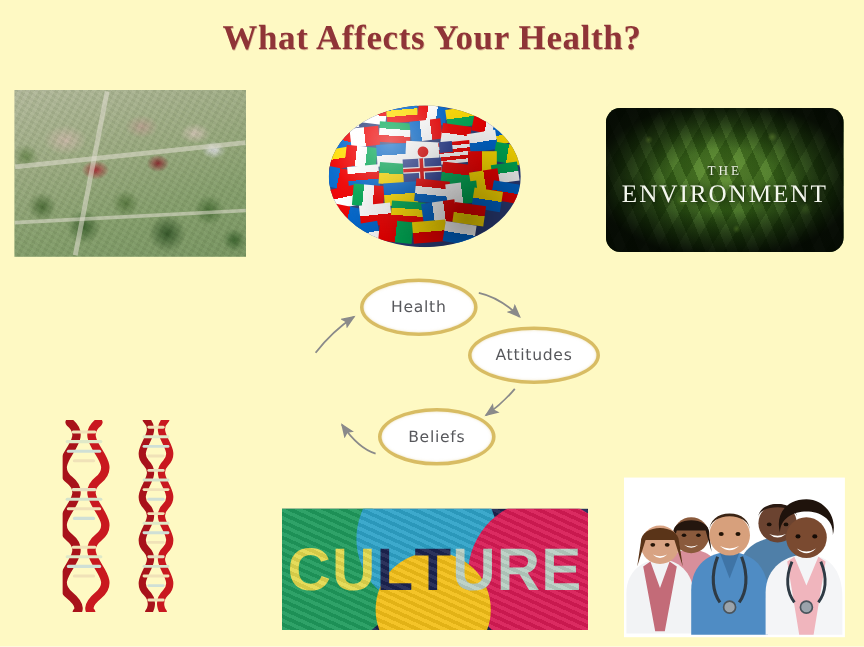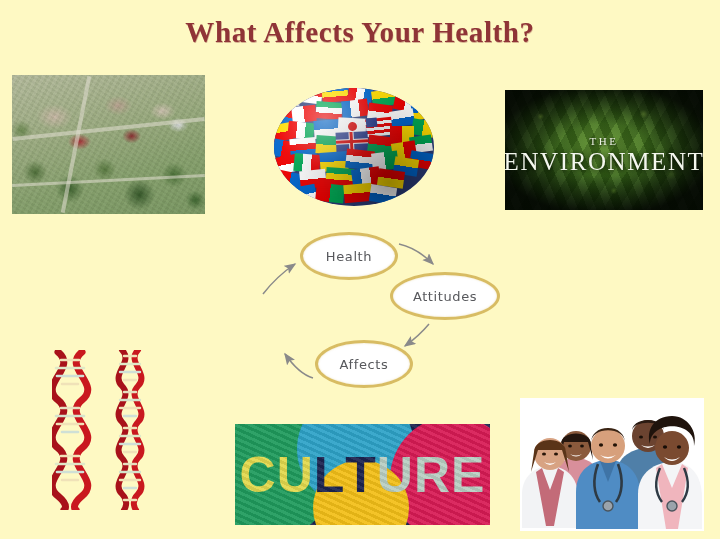--- a/index.html
+++ b/index.html
@@ -89,20 +89,21 @@
     background:
       radial-gradient(circle at 32% 26%, rgba(255,255,255,0.40) 0%, rgba(255,255,255,0.06) 36%, rgba(0,0,0,0) 58%),
       radial-gradient(circle at 72% 80%, rgba(0,0,0,0.42) 0%, rgba(0,0,0,0.12) 45%, rgba(0,0,0,0) 72%);
   }
 
   
   #photo-environment {
     left: 505px; top: 90px; width: 198px; height: 120px;
     background:
       radial-gradient(ellipse 120px 70px at 50% 45%, #5d8f2a 0%, #3f6e1c 45%, #254a10 78%, #15300a 100%);
+    border-radius: 12px;
   }
   #photo-environment .leaftex {
     position:absolute; inset:0;
     background:
       radial-gradient(circle 5px at 18% 22%, rgba(150,200,70,0.55) 0%, rgba(150,200,70,0) 70%),
       radial-gradient(circle 7px at 32% 64%, rgba(130,185,60,0.45) 0%, rgba(130,185,60,0) 70%),
       radial-gradient(circle 6px at 70% 20%, rgba(160,210,80,0.45) 0%, rgba(160,210,80,0) 70%),
       radial-gradient(circle 8px at 84% 70%, rgba(110,170,55,0.40) 0%, rgba(110,170,55,0) 70%),
       radial-gradient(circle 5px at 55% 84%, rgba(140,195,65,0.40) 0%, rgba(140,195,65,0) 70%),
       repeating-linear-gradient(68deg, rgba(20,48,8,0.30) 0 9px, rgba(255,255,255,0.045) 9px 17px),
@@ -124,21 +125,21 @@
     color: #eef3e6;
     font-size: 11px;
     letter-spacing: 2.5px;
     text-shadow: 0 1px 3px rgba(0,0,0,0.8);
     line-height: 1;
     margin-bottom: 2px;
   }
   #env-environment {
     font-family: "Liberation Serif", serif;
     color: #f4f7ee;
-    font-size: 25px;
+    font-size: 21px;
     letter-spacing: 1.6px;
     text-shadow: 0 1px 5px rgba(0,0,0,0.85);
     line-height: 1;
   }
 
   
   #cycle-diagram {
     position: absolute;
     left: 205px; top: 228px; width: 310px; height: 160px;
   }
@@ -310,21 +311,21 @@
       <path d="M58,66 Q72,48 90,36" stroke="#8a8a8a" stroke-width="1.5" fill="none" marker-end="url(#ah)"></path>
     </svg>
 
     <div class="node" id="node-values">
       <span>Health</span>
     </div>
     <div class="node" id="node-attitudes">
       <span>Attitudes</span>
     </div>
     <div class="node" id="node-beliefs">
-      <span>Affects</span>
+      <span>Beliefs</span>
     </div>
   </div>
 
   <div class="photo" id="photo-dna">
     <svg viewBox="0 0 112 160" width="112" height="160">
       <g>
         <path d="M30,2 C10,18 50,34 30,50 C10,66 50,82 30,98 C10,114 50,130 30,146 C18,156 24,160 24,160" stroke="#c9181f" stroke-width="7" fill="none" stroke-linecap="round"></path>
         <path d="M6,2 C26,18 -14,34 6,50 C26,66 -14,82 6,98 C26,114 -14,130 6,146 C18,156 12,160 12,160" stroke="#a8121a" stroke-width="7" fill="none" stroke-linecap="round"></path>
         <g stroke-width="2.6" stroke-linecap="round">
           <line x1="9" y1="10" x2="27" y2="10" stroke="#f0e2b8"></line>

